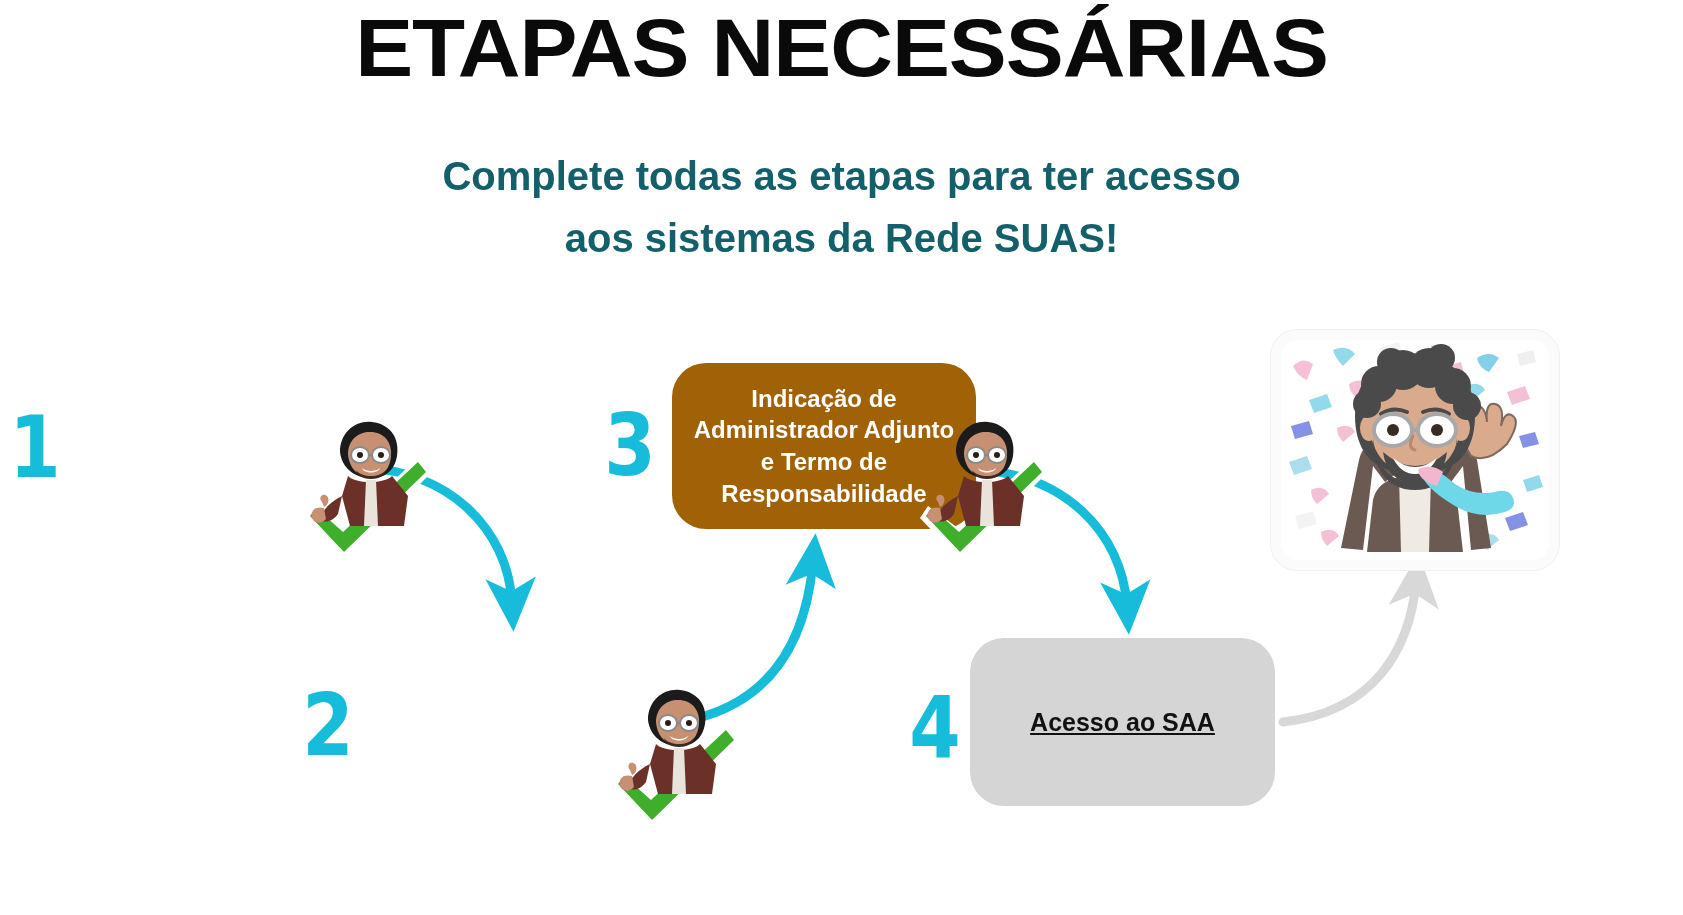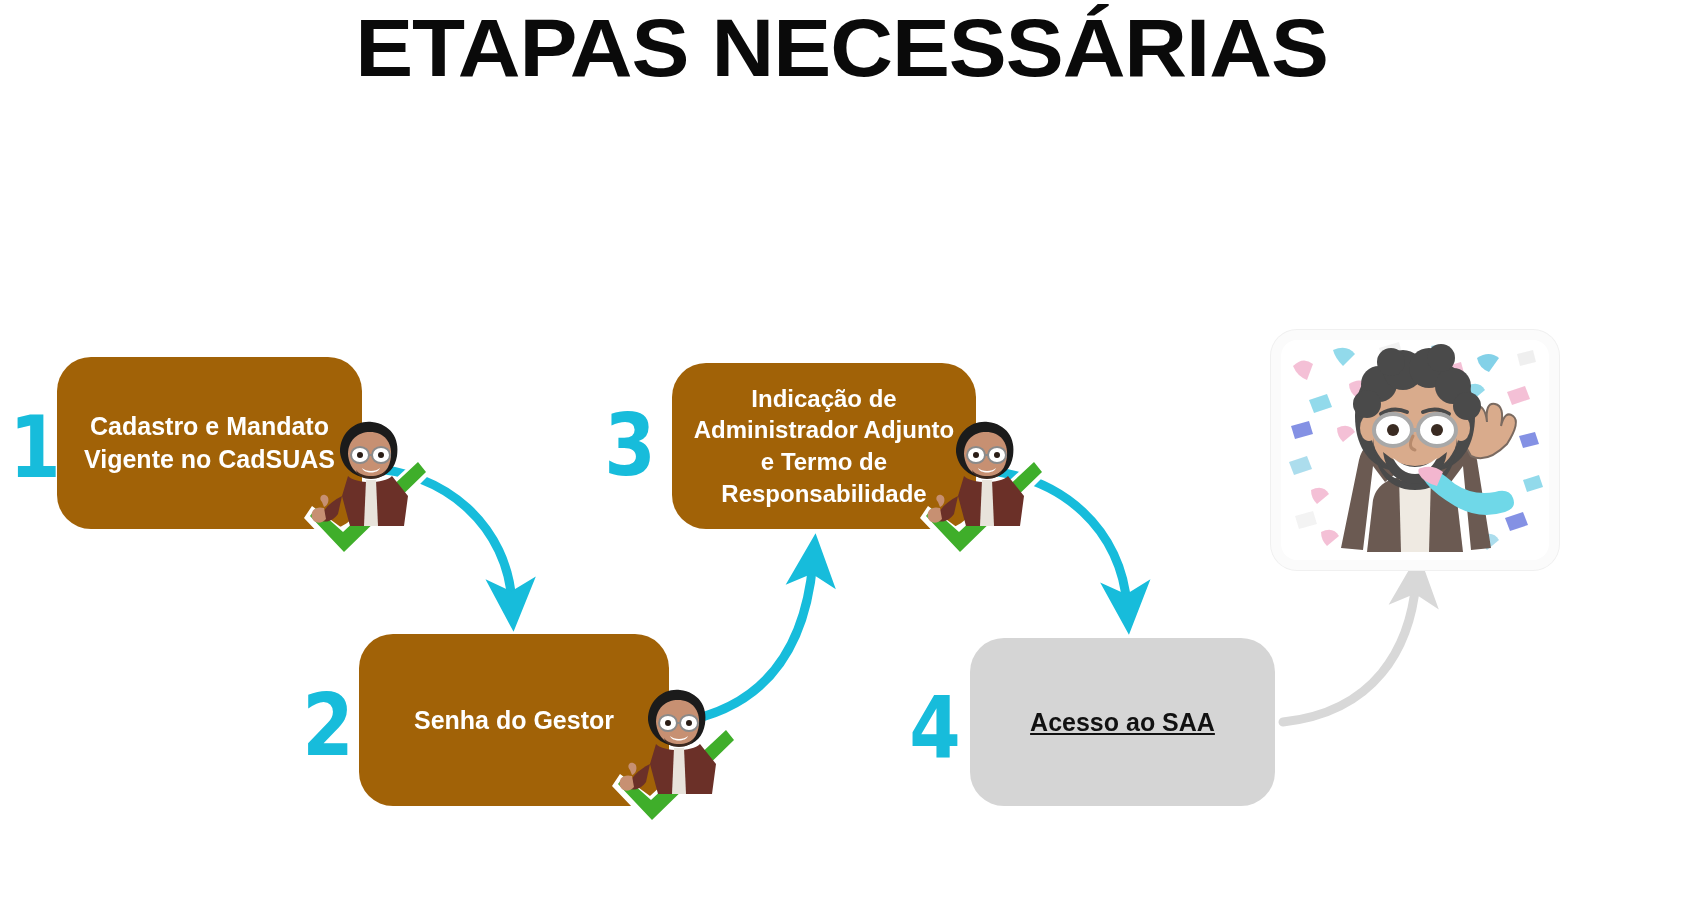--- a/index.html
+++ b/index.html
@@ -100,20 +100,24 @@
     background:#ffffff;border-radius:16px;overflow:hidden;
   }
 </style>
 </head>
 <body>
 
 <div id="stage">
 
   <div class="main-title">ETAPAS NECESSÁRIAS</div>
 
+  <div class="subtitle">
+    <span>Complete todas as etapas para ter acesso</span>
+    <span>aos sistemas da Rede SUAS!</span>
+  </div>
 
   <svg id="arrows" viewBox="0 0 1683 915" xmlns="http://www.w3.org/2000/svg">
     <defs>
       <marker id="ah-cyan" markerWidth="7" markerHeight="7" refX="3.2" refY="3.2" orient="auto">
         <path d="M0.4,0.4 L6.4,3.2 L0.4,6.0 L1.9,3.2 Z" fill="#17bcdb"></path>
       </marker>
       <marker id="ah-gray" markerWidth="7" markerHeight="7" refX="3.2" refY="3.2" orient="auto">
         <path d="M0.4,0.4 L6.4,3.2 L0.4,6.0 L1.9,3.2 Z" fill="#d8d8d8"></path>
       </marker>
     </defs>
@@ -125,28 +129,21 @@
     <path d="M977,470 C1064,474 1122,532 1127,606" fill="none" stroke="#17bcdb" stroke-width="9" stroke-linecap="round" marker-end="url(#ah-cyan)"></path>
 
     <path d="M1283,722 C1375,712 1410,648 1416,582" fill="none" stroke="#d8d8d8" stroke-width="9" stroke-linecap="round" marker-end="url(#ah-gray)"></path>
   </svg>
 
   <div class="step-num" id="num1">1</div>
   <div class="step-num" id="num2">2</div>
   <div class="step-num" id="num3">3</div>
   <div class="step-num" id="num4">4</div>
 
-  <div class="step-box cyan" id="box1">
-    <span class="box-label">Cadastro e Mandato
-Vigente no CadSUAS</span>
-  </div>
-
-  <div class="step-box cyan" id="box2">
-    <span class="box-label">Senha do Gestor</span>
-  </div>
+
 
   <div class="step-box cyan" id="box3">
     <span class="box-label">Indicação de
 Administrador Adjunto
 e Termo de
 Responsabilidade</span>
   </div>
 
   <div class="step-box gray" id="box4">
     <span class="box-label">Acesso ao SAA</span>

